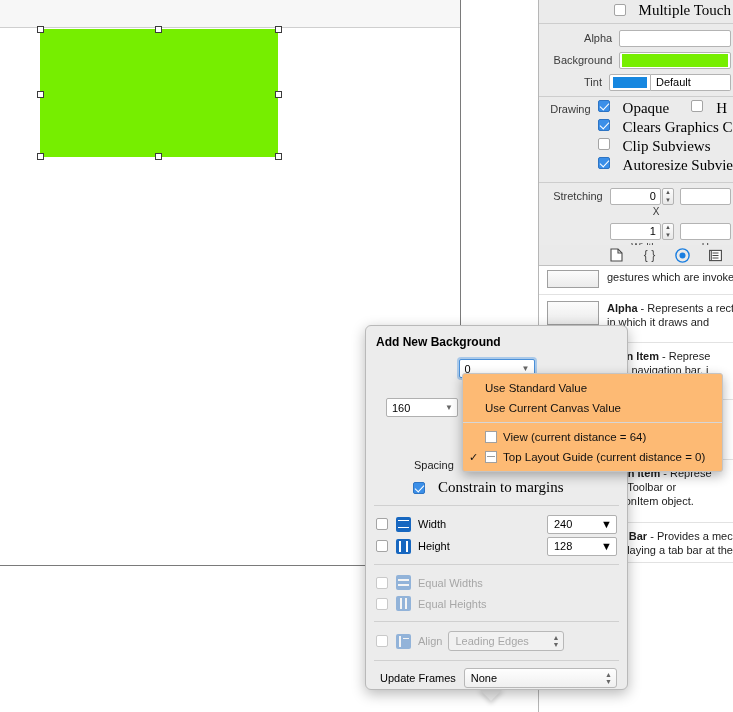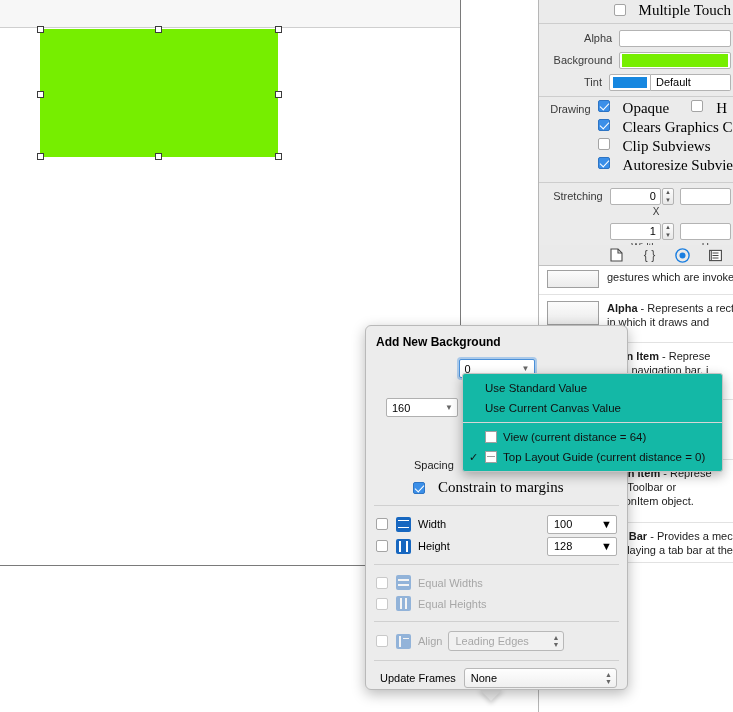--- a/index.html
+++ b/index.html
@@ -223,21 +223,21 @@
     padding: 0 4px 0 6px; font-size: 11px;
   }
   .popup-btn .arrows {
     font-size: 7px; line-height: 7px; color: #666; text-align: center;
   }
   .popup-btn.dis { color: #a7a7a7; background: #f1f1f1; }
 
   
   .menu {
     position: absolute; left: 462px; top: 373px; width: 261px;
-    background: #14b8a6;
+    background: #fdba74;
     border: 1px solid #c4c4c4; border-radius: 3px;
     box-shadow: 0 4px 12px rgba(0,0,0,0.3);
     padding: 4px 0;
     z-index: 50;
   }
   .menu-item {
     display: flex; align-items: center;
     height: 20px; padding-left: 22px; font-size: 11.5px; color: #111;
     white-space: nowrap;
   }
@@ -471,21 +471,21 @@
       <span class="cbtext">Constrain to margins</span>
     </div>
 
     <div class="hr" style="margin-top:9px;"></div>
 
     <div class="dim-row">
       <span class="cb"></span>
       <span class="glyph g-width"></span>
       <span class="dim-label">Width</span>
       <span class="dim-combo">
-        <span>100</span>
+        <span>240</span>
         <span class="caret">▼</span>
       </span>
     </div>
 
     <div class="dim-row">
       <span class="cb"></span>
       <span class="glyph g-height"></span>
       <span class="dim-label">Height</span>
       <span class="dim-combo">
         <span>128</span>

